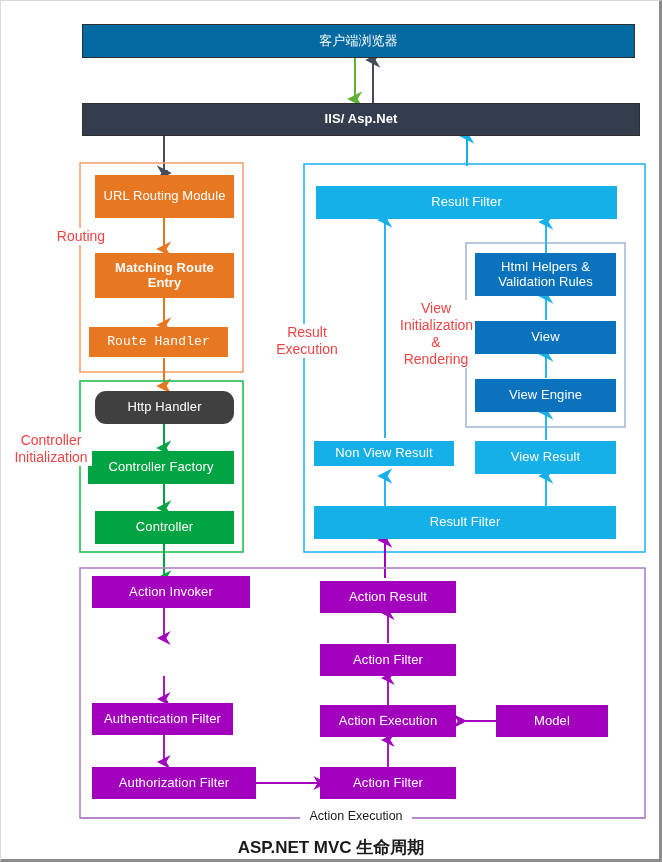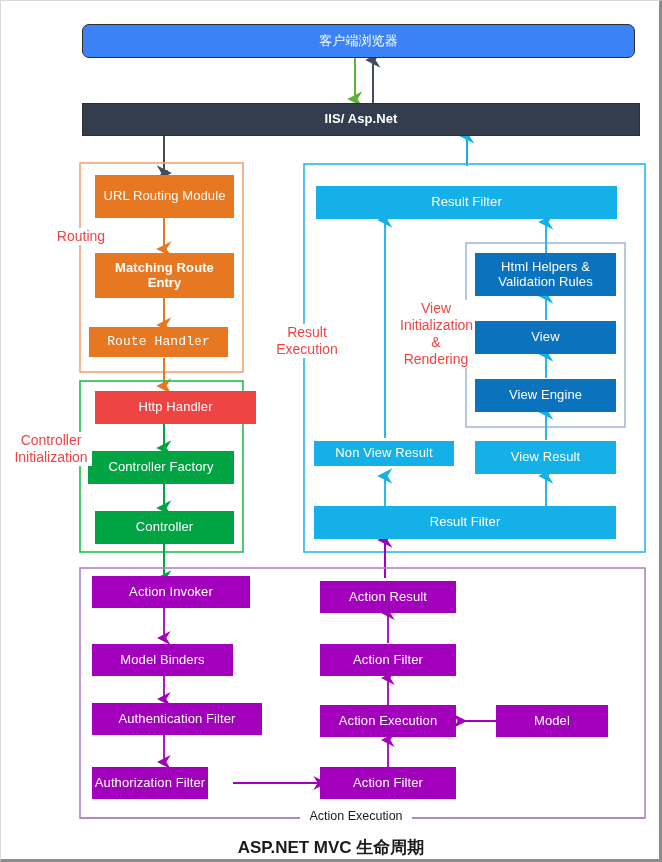--- a/index.html
+++ b/index.html
@@ -161,40 +161,40 @@
     <line x1="388" y1="767" x2="388" y2="740" stroke="#a300bd" stroke-width="1.8" marker-end="url(#ah-purple-up)"></line>
     <line x1="388" y1="705" x2="388" y2="678" stroke="#a300bd" stroke-width="1.8" marker-end="url(#ah-purple-up)"></line>
     <line x1="388" y1="643" x2="388" y2="613" stroke="#a300bd" stroke-width="1.8" marker-end="url(#ah-purple-up)"></line>
 
     <line x1="496" y1="721" x2="460" y2="721" stroke="#a300bd" stroke-width="1.8" marker-end="url(#ah-purple-lf)"></line>
 
     <line x1="80" y1="818" x2="300" y2="818" stroke="#b083c9" stroke-width="1.6"></line>
     <line x1="400" y1="818" x2="645" y2="818" stroke="#b083c9" stroke-width="1.6"></line>
   </svg>
 
-  <div class="box dark-edge" style="left:82px; top:24px; width:553px; height:34px; background:#3b82f6;border-radius:7px;">
+  <div class="box dark-edge" style="left:82px; top:24px; width:553px; height:34px; background:#0369a1;">
     <span>客户端浏览器</span>
   </div>
 
   <div class="box dark-edge" style="left:82px; top:103px; width:558px; height:33px; background:#343d4e; font-weight:700;">
     <span>IIS/ Asp.Net</span>
   </div>
 
   <div class="box" style="left:95px; top:175px; width:139px; height:43px; background:#e87722;">
     <span>URL Routing Module</span>
   </div>
   <div class="box" style="left:95px; top:253px; width:139px; height:45px; background:#e87722; white-space:pre-line;font-weight:bold;">
     <span>Matching Route
 Entry</span>
   </div>
   <div class="box" style="left:89px; top:327px; width:139px; height:30px; background:#e87722;font-family:Liberation Mono, monospace;">
     <span>Route Handler</span>
   </div>
 
-  <div class="box" style="left:95px; top:391px; width:161px; height:33px; background:#ef4444;">
+  <div class="box" style="left:95px; top:391px; width:139px; height:33px; background:#404040;border-radius:11px;">
     <span>Http Handler</span>
   </div>
   <div class="box" style="left:88px; top:451px; width:146px; height:33px; background:#00a443;">
     <span>Controller Factory</span>
   </div>
   <div class="box" style="left:95px; top:511px; width:139px; height:33px; background:#00a443;">
     <span>Controller</span>
   </div>
 
   <div class="box" style="left:316px; top:186px; width:301px; height:33px; background:#16b0e8;">
@@ -219,27 +219,24 @@
     <span>View Result</span>
   </div>
 
   <div class="box" style="left:314px; top:506px; width:302px; height:33px; background:#16b0e8;">
     <span>Result Filter</span>
   </div>
 
   <div class="box" style="left:92px; top:576px; width:158px; height:32px; background:#a300bd;">
     <span>Action Invoker</span>
   </div>
-  <div class="box" style="left:92px; top:644px; width:141px; height:32px; background:#a300bd;">
-    <span>Model Binders</span>
-  </div>
-  <div class="box" style="left:92px; top:703px; width:170px; height:32px; background:#a300bd;">
+  <div class="box" style="left:92px; top:703px; width:141px; height:32px; background:#a300bd;">
     <span>Authentication Filter</span>
   </div>
-  <div class="box" style="left:92px; top:767px; width:116px; height:32px; background:#a300bd;">
+  <div class="box" style="left:92px; top:767px; width:164px; height:32px; background:#a300bd;">
     <span>Authorization Filter</span>
   </div>
 
   <div class="box" style="left:320px; top:581px; width:136px; height:32px; background:#a300bd;">
     <span>Action Result</span>
   </div>
   <div class="box" style="left:320px; top:644px; width:136px; height:32px; background:#a300bd;">
     <span>Action Filter</span>
   </div>
   <div class="box" style="left:320px; top:705px; width:136px; height:32px; background:#a300bd;">

